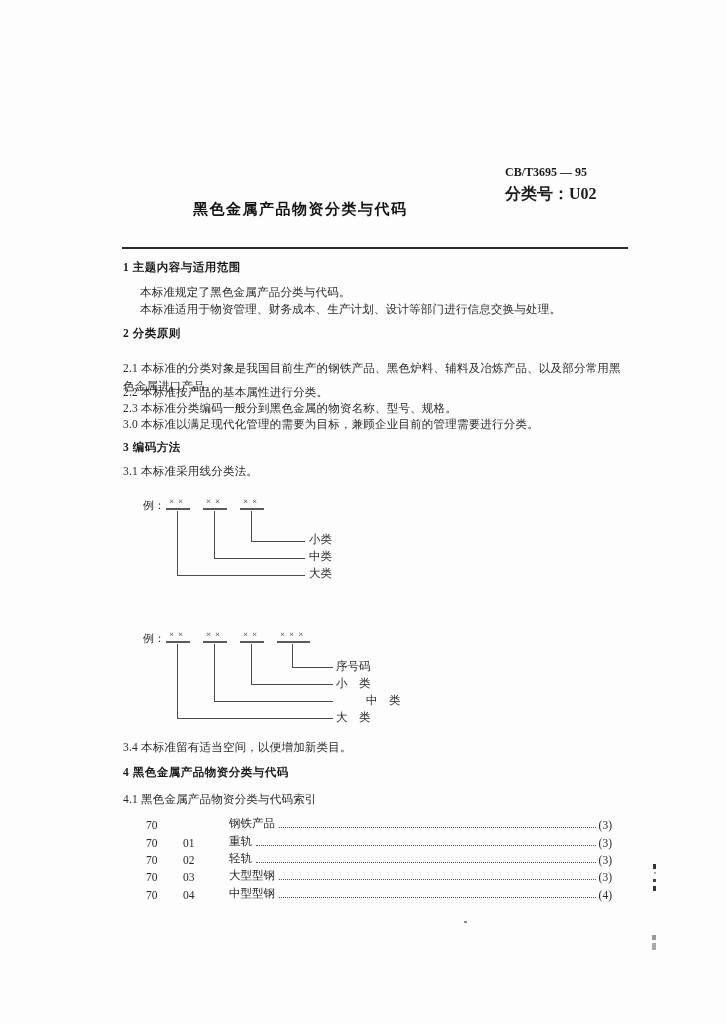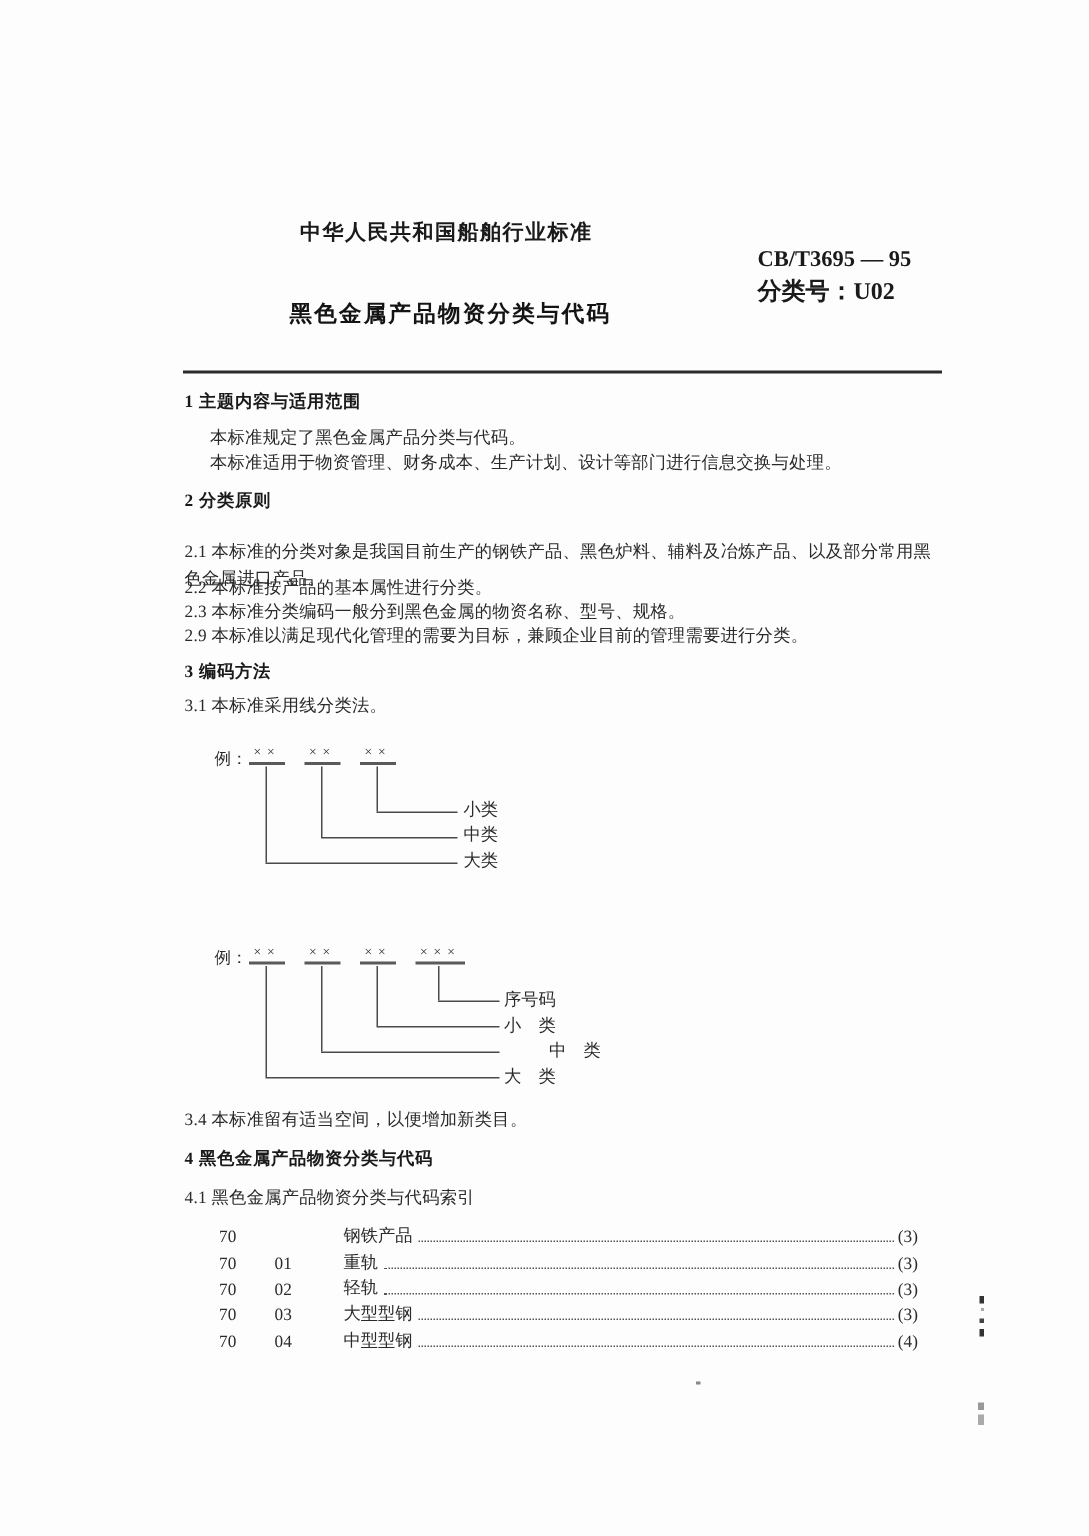--- a/index.html
+++ b/index.html
@@ -6,21 +6,21 @@
   .page{
     position:relative;
     width:726px;height:1024px;
     background:#fdfdfd;
     font-family:"Liberation Serif","DejaVu Serif",serif;
     color:#1f1f1f;
     overflow:hidden;
   }
   .abs{position:absolute;}
   .org-line{font-size:14px;font-weight:bold;letter-spacing:1px;color:#1a1a1a;}
-  .std-no{font-size:15px;font-weight:bold;color:#1a1a1a;}
+  .std-no{font-size:12px;font-weight:bold;color:#1a1a1a;}
   .class-no{font-size:16px;font-weight:bold;color:#1a1a1a;}
   .doc-title{font-size:15px;font-weight:bold;letter-spacing:1.5px;color:#141414;}
   .rule{height:2px;background:#2b2b2b;}
   .sec-heading{font-size:11.5px;font-weight:bold;color:#1a1a1a;letter-spacing:0.5px;text-align:right;}
   .body-p{font-size:11.5px;line-height:17.5px;color:#2a2a2a;letter-spacing:0.2px;}
   .wrap-p{width:508px;}
   
   .diagram{position:absolute;}
   .ex-label{position:absolute;font-size:11px;color:#2a2a2a;}
   .code-group{
@@ -43,35 +43,34 @@
   .idx-name{padding-right:4px;white-space:nowrap;}
   .idx-leader{flex:1;border-bottom:1.5px dotted #555;margin:0 3px 3px 0;height:1px;}
   .idx-page{white-space:nowrap;}
   .speck{position:absolute;}
 </style>
 </head>
 <body>
 
 <div class="page">
 
-  <div class="abs org-line" style="left:200px;top:146px;">中华人民共和国船舶行业标准</div>
   <div class="abs std-no" style="left:505px;top:165px;">CB/T3695 — 95</div>
   <div class="abs class-no" style="left:505px;top:184px;">分类号：U02</div>
   <div class="abs doc-title" style="left:193px;top:200px;">黑色金属产品物资分类与代码</div>
   <div class="abs rule" style="left:122px;top:247px;width:506px;"></div>
 
   <div class="abs sec-heading" style="left:123px;top:260px;">1 主题内容与适用范围</div>
   <div class="abs body-p" style="left:140px;top:301px;">本标准适用于物资管理、财务成本、生产计划、设计等部门进行信息交换与处理。</div>
   <div class="abs body-p" style="left:140px;top:284px;">本标准规定了黑色金属产品分类与代码。</div>
 
   <div class="abs sec-heading" style="left:123px;top:326px;">2 分类原则</div>
   <div class="abs body-p wrap-p" style="left:123px;top:360px;">2.1 本标准的分类对象是我国目前生产的钢铁产品、黑色炉料、辅料及冶炼产品、以及部分常用黑色金属进口产品。</div>
   <div class="abs body-p" style="left:123px;top:384px;">2.2 本标准按产品的基本属性进行分类。</div>
   <div class="abs body-p" style="left:123px;top:400px;">2.3 本标准分类编码一般分到黑色金属的物资名称、型号、规格。</div>
-  <div class="abs body-p" style="left:123px;top:416px;">2.9 本标准以满足现代化管理的需要为目标，兼顾企业目前的管理需要进行分类。</div>
+  <div class="abs body-p" style="left:123px;top:416px;">3.0 本标准以满足现代化管理的需要为目标，兼顾企业目前的管理需要进行分类。</div>
 
   <div class="abs sec-heading" style="left:123px;top:440px;">3 编码方法</div>
   <div class="abs body-p" style="left:123px;top:463px;">3.1 本标准采用线分类法。</div>
 
   <div class="diagram" style="left:140px;top:495px;width:230px;height:92px;">
     <span class="ex-label" style="left:3px;top:3px;">例：</span>
     <span class="code-group" style="left:26px;top:1px;">××</span>
     <span class="code-group" style="left:63px;top:1px;">××</span>
     <span class="code-group" style="left:100px;top:1px;">××</span>
 

